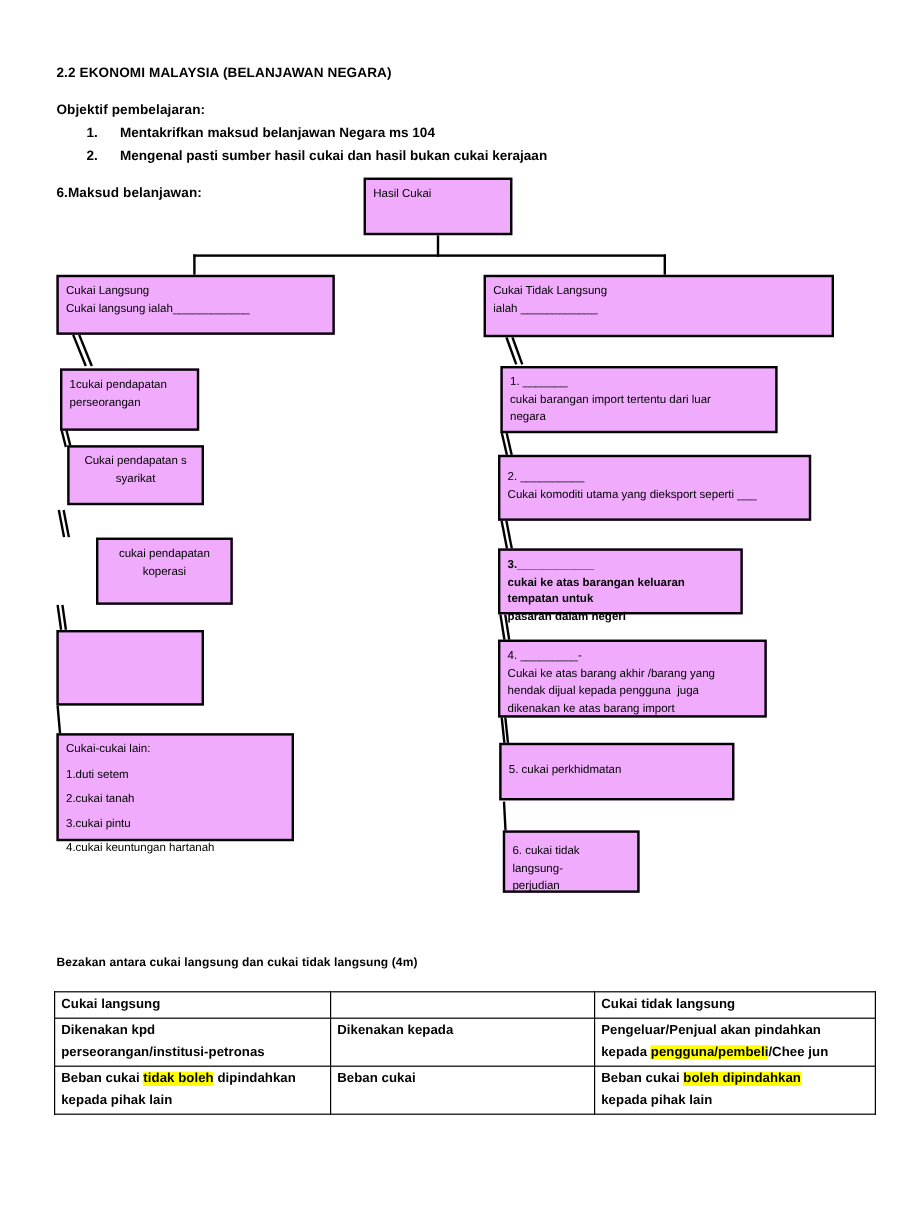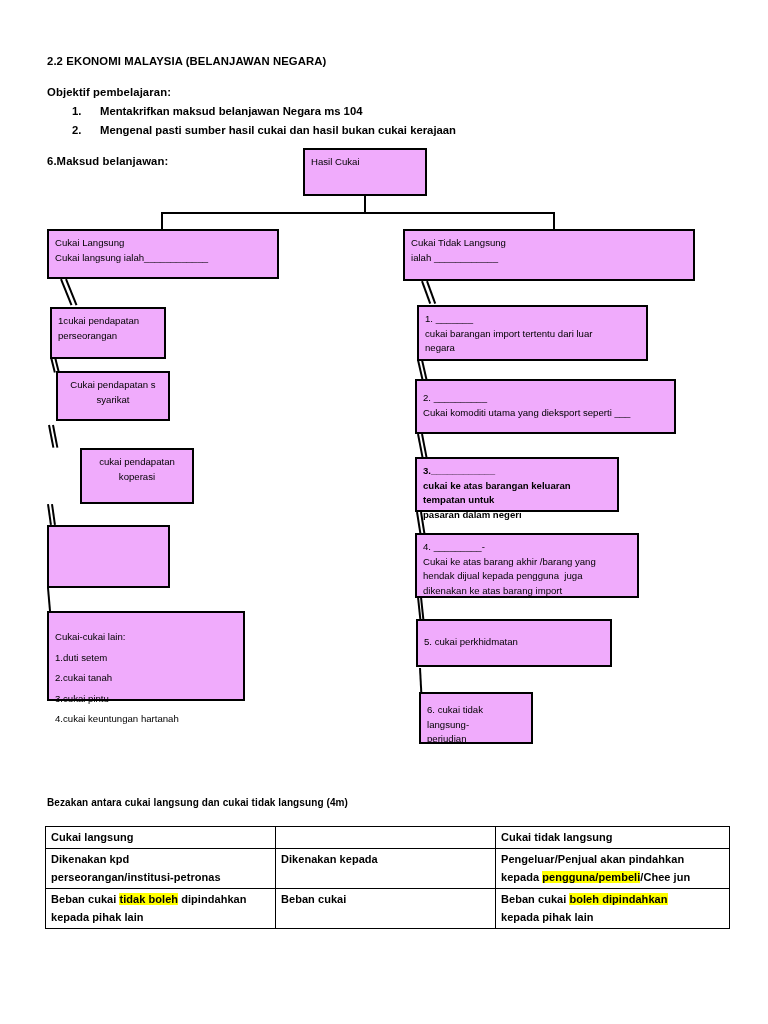--- a/index.html
+++ b/index.html
@@ -193,21 +193,21 @@
 
   <div class="node center-text" style="left:56px; top:448px; width:114px; height:56px;margin-left:24px;">
     <span class="txt">cukai pendapatan
 koperasi</span>
   </div>
 
   <div class="node" style="left:47px; top:525px; width:123px; height:63px;">
     <span class="txt"></span>
   </div>
 
-  <div class="node" style="left:47px; top:611px; width:198px; height:90px; line-height:20.5px; padding-top:14px;">
+  <div class="node" style="left:47px; top:611px; width:198px; height:90px; line-height:20.5px; padding-top:2px;">
     <span class="txt">Cukai-cukai lain:</span>
     <span class="txt">1.duti setem</span>
     <span class="txt">2.cukai tanah</span>
     <span class="txt">3.cukai pintu</span>
     <span class="txt">4.cukai keuntungan hartanah</span>
   </div>
 
   <div class="slant" style="left:421px; top:281px; width:18px; height:24px;">
     <i style="transform: rotate(-20deg);"></i>
       <i style="left:5px; transform: rotate(-20deg);"></i>

